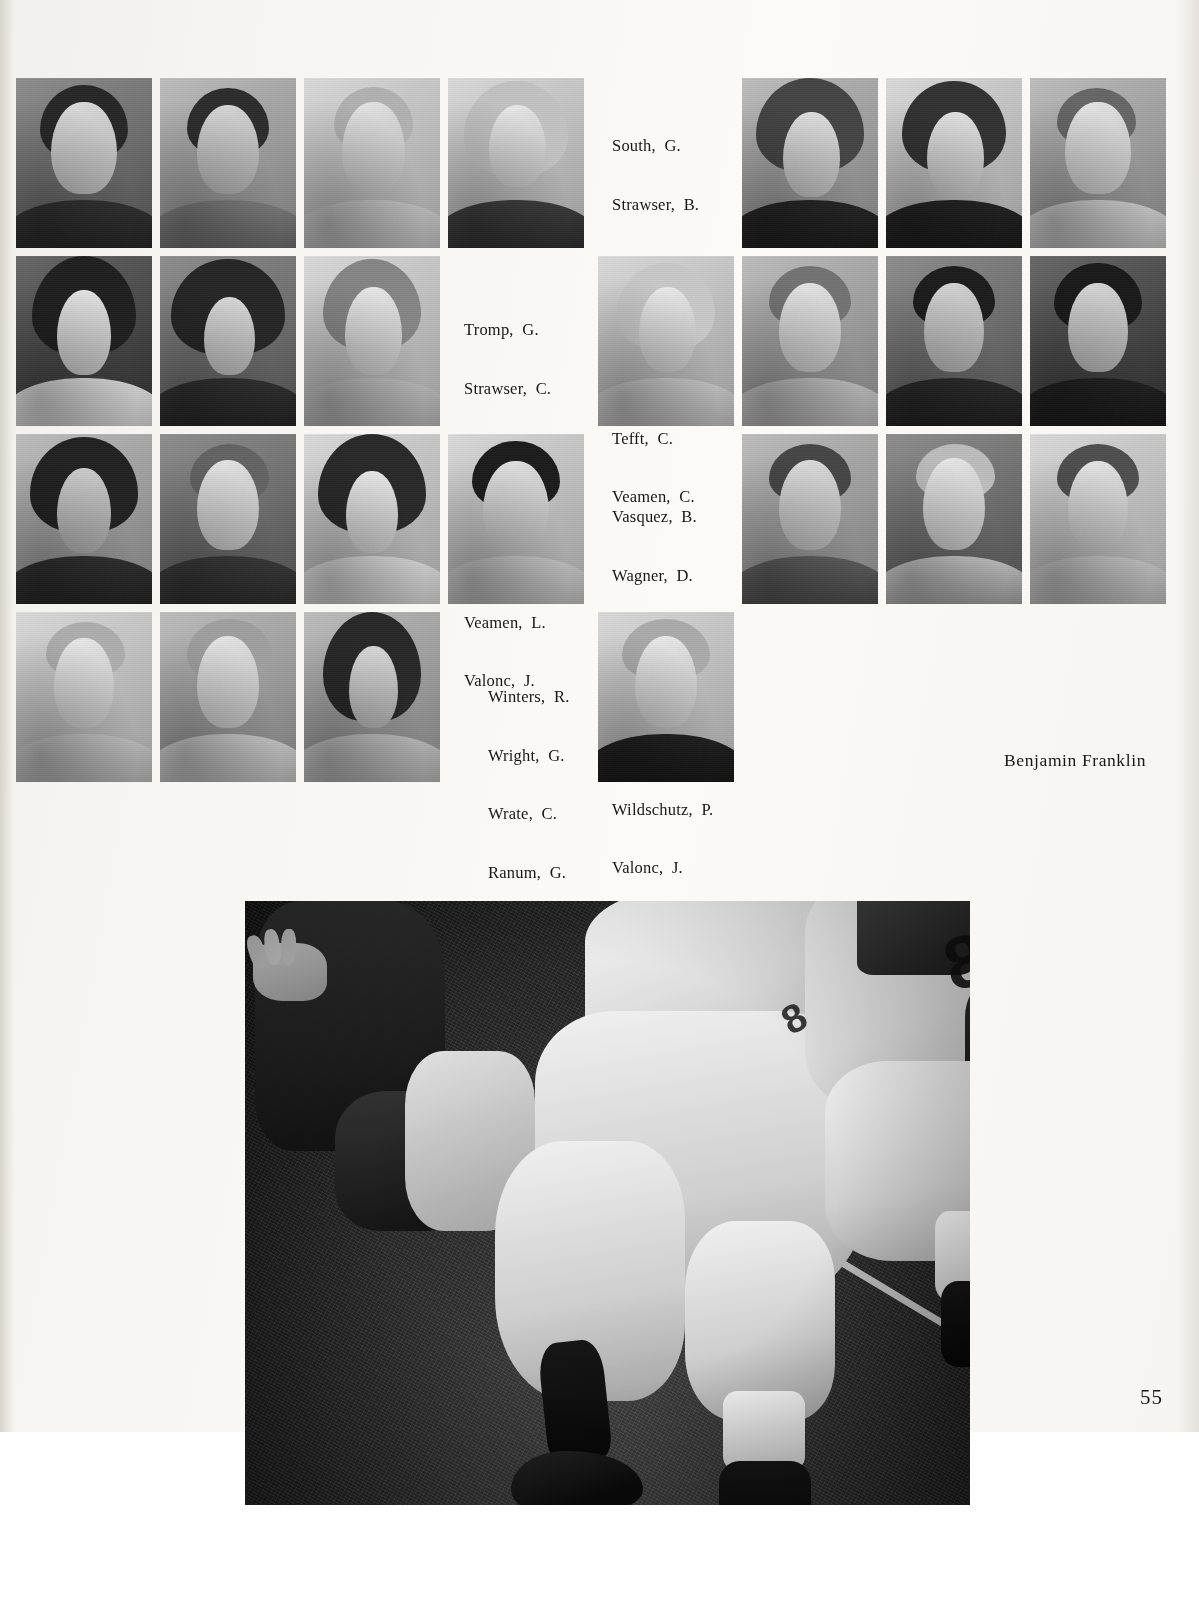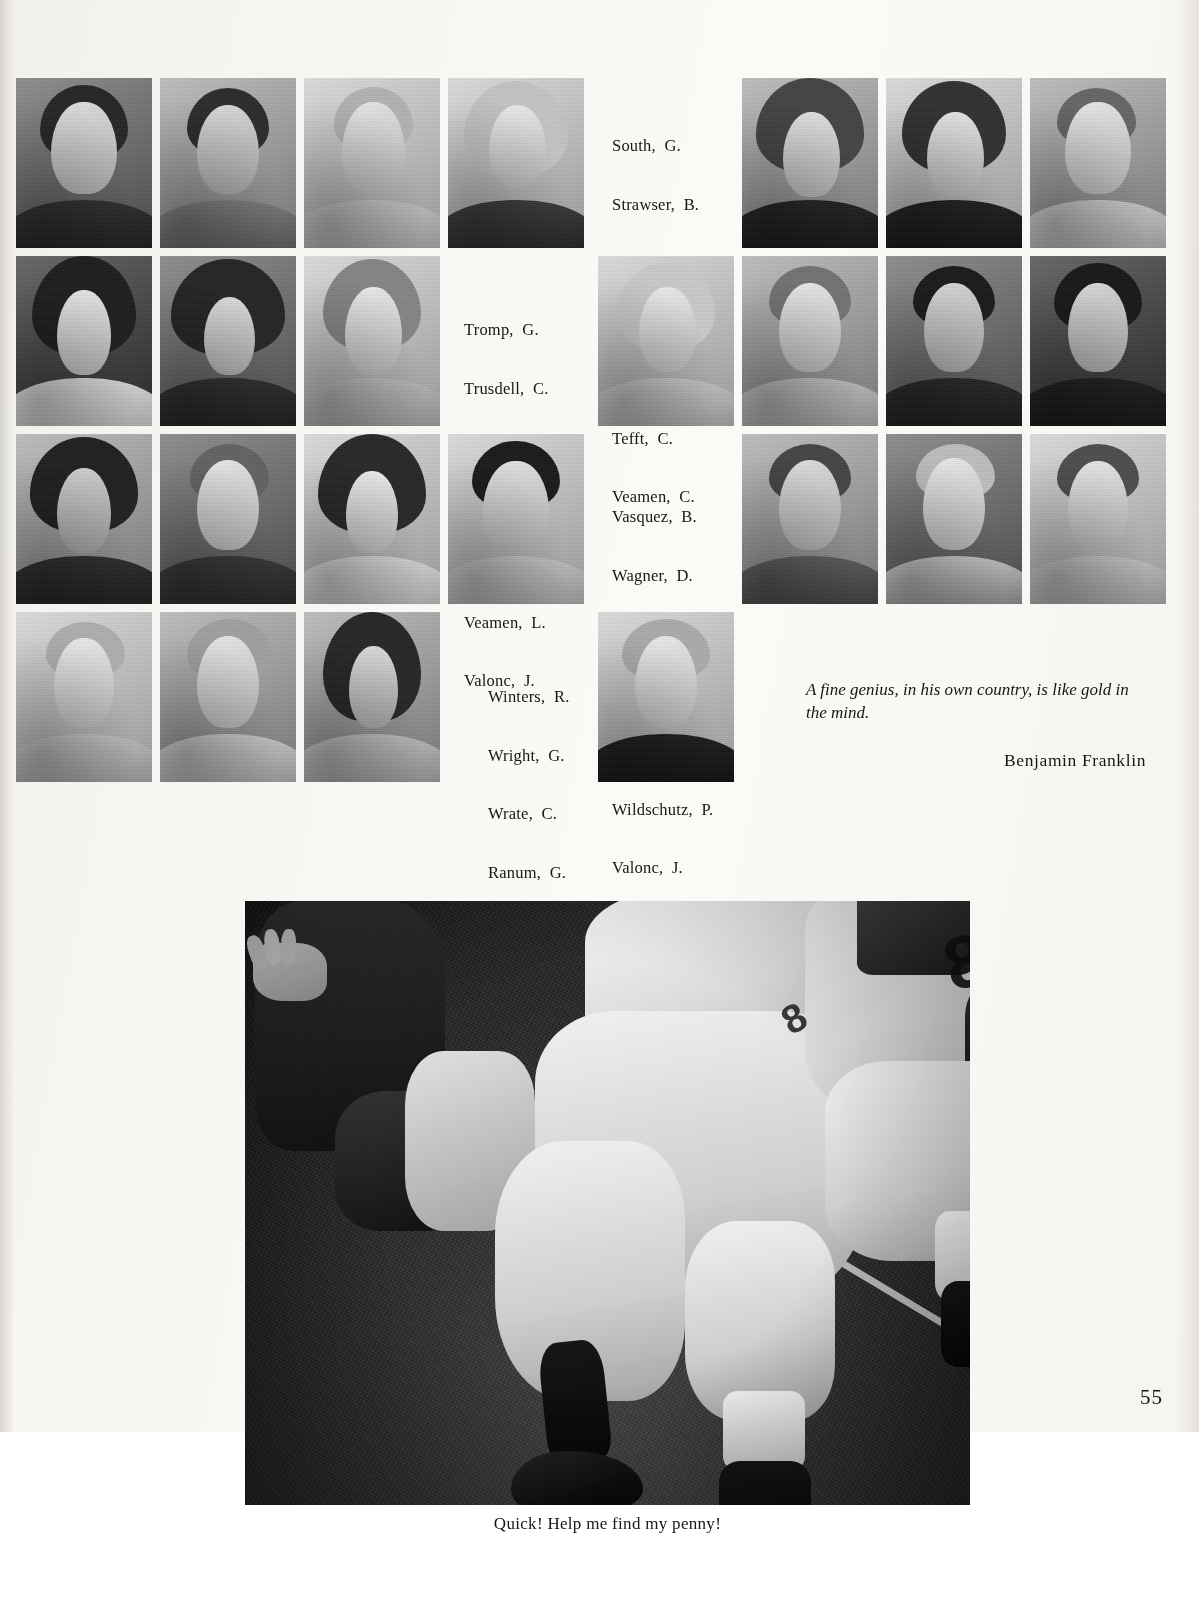--- a/index.html
+++ b/index.html
@@ -333,21 +333,21 @@
         <div class="hair" style="left:14%; top:2%; width:72%; height:54%; background:#8e8475; border-radius:50% 50% 44% 44% / 60% 60% 40% 40%;"></div>
         <div class="head" style="left:30%; top:18%; width:42%; height:52%; background:linear-gradient(160deg,#efe9df,#bbb2a5);"></div>
         <div class="body" style="background:linear-gradient(170deg,#c9c6be,#858279);"></div>
         <div class="shadow"></div>
           <div class="grainy"></div>
       </div>
     </div>
 
     <div class="namelist" style="left:448px; top:203px;">
       <div>Tromp,  G.</div>
-      <div>Trusdell,  C.</div>
+      <div>Strawser,  C.</div>
       <div>Tyler,  C.</div>
       <div>Urbing,  C.</div>
       <div>Valdez,  J.</div>
       <div>Veamen,  L.</div>
       <div>Valonc,  J.</div>
     </div>
 
     <div class="cell" style="left:582px; top:178px; width:136px; height:170px;">
       <div class="photo">
         <div class="bg light"></div>
@@ -514,21 +514,20 @@
         <div class="bg light"></div>
         <div class="hair" style="left:18%; top:4%; width:64%; height:36%; background:#b2a994;"></div>
         <div class="head" style="left:27%; top:14%; width:46%; height:54%; background:linear-gradient(160deg,#f0eae0,#bbb2a5);"></div>
         <div class="body" style="background:linear-gradient(170deg,#2a2925,#111110);"></div>
         <div class="shadow"></div>
           <div class="grainy"></div>
       </div>
     </div>
   </div>
 
-  <div class="quote">A fine genius, in his own country, is like gold in the mind.</div>
   <div class="quote-attrib">Benjamin  Franklin</div>
 
   <div class="action-wrap">
     <div class="field"></div>
     <div class="field-grain"></div>
 
     <div class="yardline" style="left:430px; top:258px; width:420px; height:7px; transform:rotate(31deg);"></div>
     <div class="yardline" style="left:60px; top:186px; width:240px; height:5px; opacity:0.35; transform:rotate(25deg);"></div>
 
     <div class="player" style="left:0px; top:0px; width:300px; height:360px;">
@@ -565,16 +564,15 @@
       <div class="sock" style="left:176px; top:400px; width:78px; height:86px; border-radius:22%;"></div>
 
     </div>
 
     <div style="position:absolute; left:700px; top:18px; font-family:'Liberation Sans',sans-serif; font-size:74px; font-weight:700; color:#181816; transform:rotate(-16deg); opacity:0.9;">8</div>
     <div style="position:absolute; left:538px; top:95px; font-family:'Liberation Sans',sans-serif; font-size:40px; font-weight:700; color:#201f1c; transform:rotate(-28deg); opacity:0.85;">8</div>
 
     <div class="vignette"></div>
   </div>
 
-  <div class="caption">Quick! Help me find my penny!</div>
   <div class="folio">55</div>
 
 </div>
 
 </body></html>

